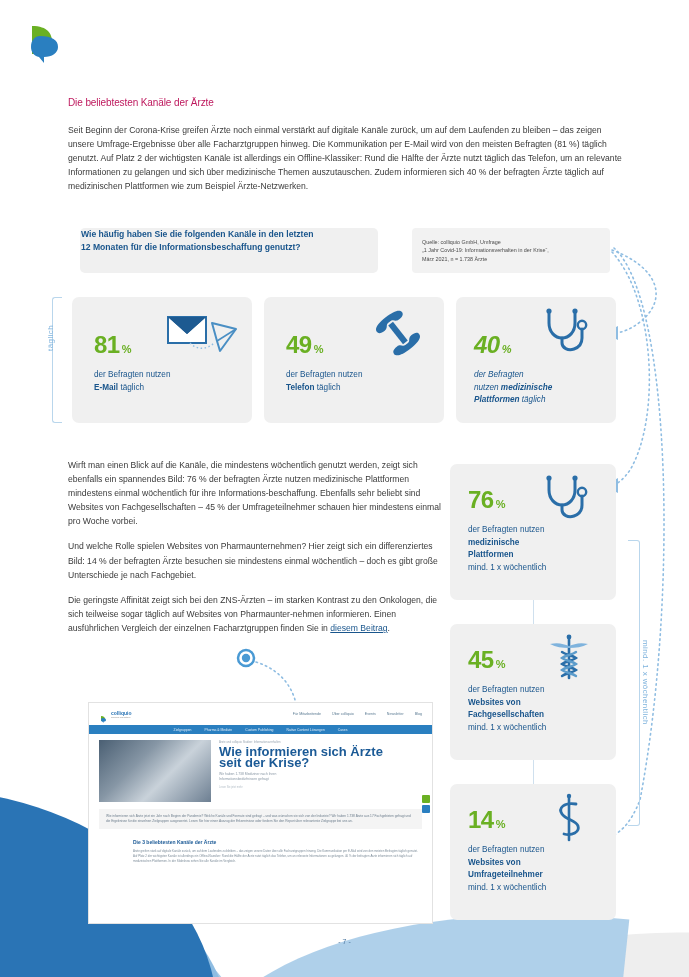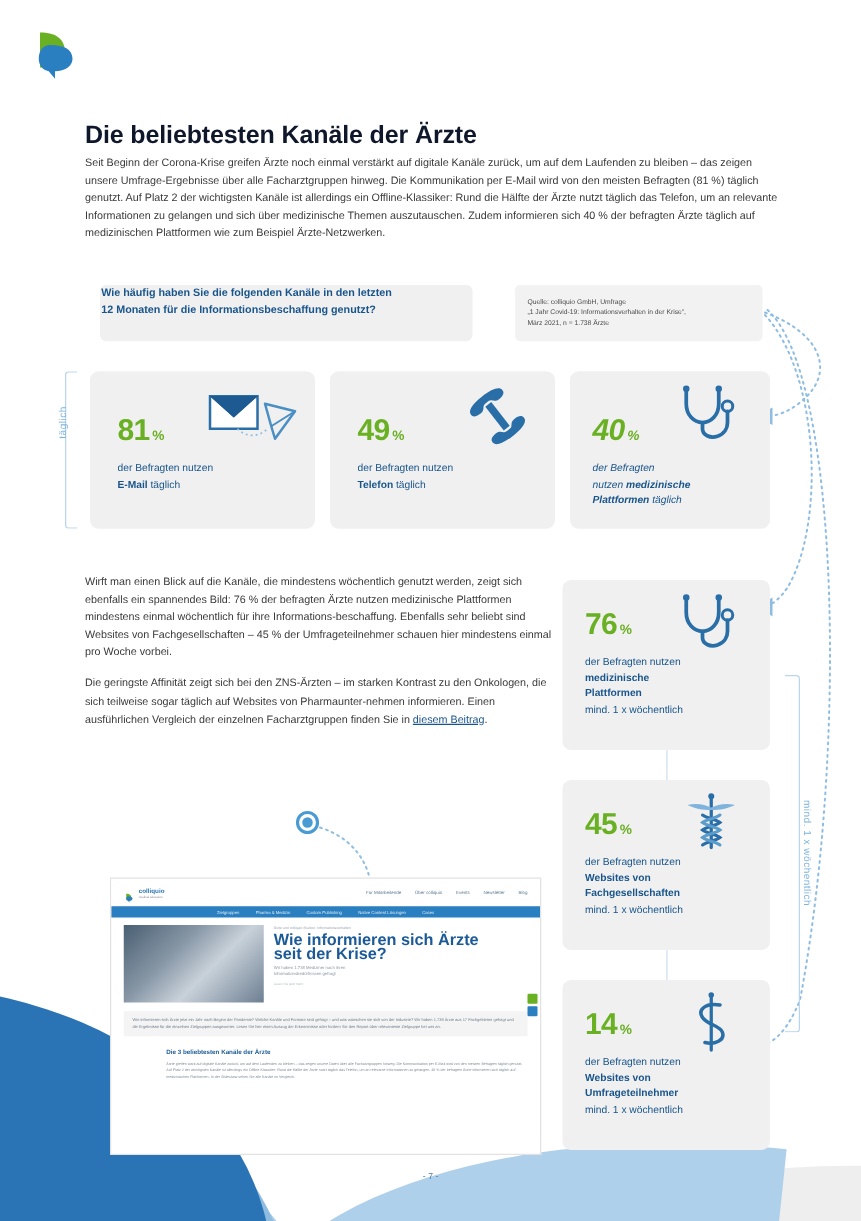--- a/index.html
+++ b/index.html
@@ -55,21 +55,21 @@
     border-radius: 100% 0 0 0 / 100% 0 0 0;
     transform: rotate(5deg);
   }
 
   
   .logo { position: absolute; left: 18px; top: 20px; width: 60px; height: 44px; }
 
   
   .h1 {
     position: absolute; left: 68px; top: 97px;
-    font-size: 20px; font-weight: bold; color: #0f172a;
+    font-size: 10px; font-weight: normal; color: #be185d;
     letter-spacing: -.1px;
   }
   .body-text {
     position: absolute;
     font-size: 8.6px; line-height: 14.1px; color: #3a3a3a;
     text-align: left;
   }
   .intro { left: 68px; top: 123px; width: 554px; }
 
   .mid-text { left: 68px; top: 458px; width: 378px; }
@@ -314,20 +314,21 @@
       <div class="cap">
         <span class="thin">der Befragten</span><br>
         <span class="thin">nutzen </span><b>medizinische</b><br>
         <b>Plattformen</b><span class="thin"> täglich</span>
       </div>
     </div>
   </div>
 
   <div class="body-text mid-text">
     <p>Wirft man einen Blick auf die Kanäle, die mindestens wöchentlich genutzt werden, zeigt sich ebenfalls ein spannendes Bild: 76 % der befragten Ärzte nutzen medizinische Plattformen mindestens einmal wöchentlich für ihre Informations-beschaffung. Ebenfalls sehr beliebt sind Websites von Fachgesellschaften – 45 % der Umfrageteilnehmer schauen hier mindestens einmal pro Woche vorbei.</p>
+    <p>Und welche Rolle spielen Websites von Pharmaunternehmen? Hier zeigt sich ein differenziertes Bild: 14 % der befragten Ärzte besuchen sie mindestens einmal wöchentlich – doch es gibt große Unterschiede je nach Fachgebiet.</p>
     <p><span>Die geringste Affinität zeigt sich bei den ZNS-Ärzten – im starken Kontrast zu den Onkologen, die sich teilweise sogar täglich auf Websites von Pharmaunter-nehmen informieren. Einen ausführlichen Vergleich der einzelnen Facharztgruppen finden Sie in </span><a class="link" href="#">diesem Beitrag</a><span>.</span></p>
   </div>
 
   <div class="bracket bracket-right"></div>
   <div class="vlabel vlabel-right vlabel-woch">mind. 1 x wöchentlich</div>
 
   <div class="vconn" style="left:533px; top:600px; height:24px;"></div>
   <div class="vconn" style="left:533px; top:760px; height:24px;"></div>
   <div class="vconn" style="left:444px; top:423px; height:0px;"></div>
 

